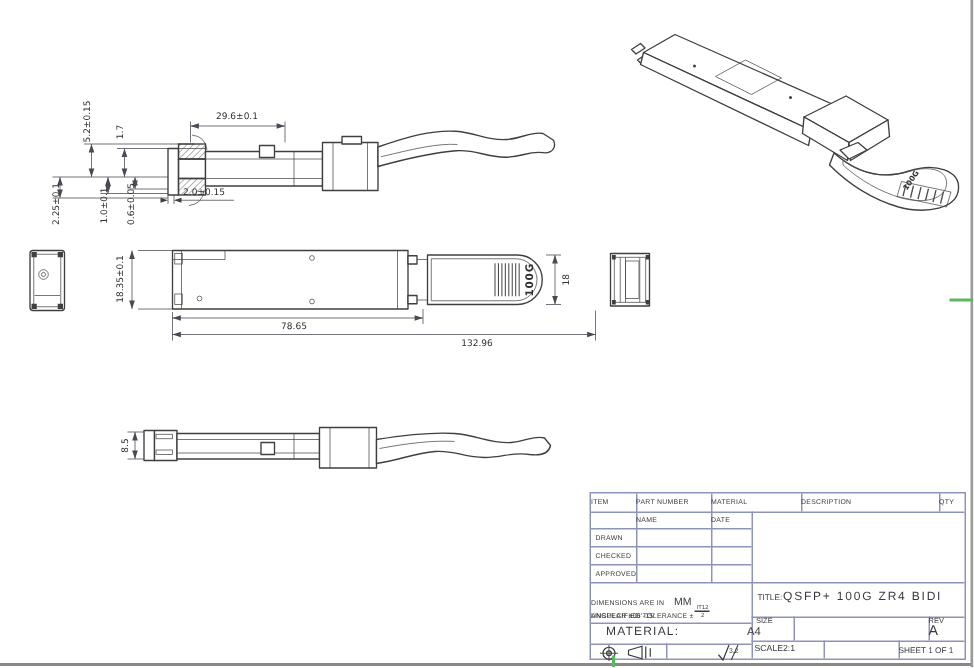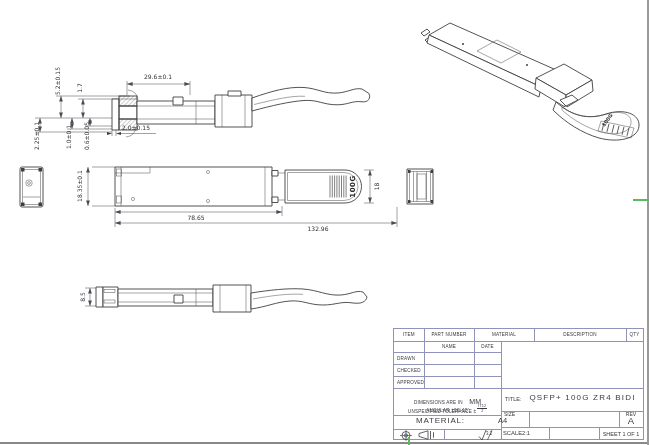--- a/index.html
+++ b/index.html
@@ -4,21 +4,21 @@
 <style>
   html,body{margin:0;padding:0;background:#fff}
   #app{position:relative;width:649px;height:445px;background:#fff;overflow:hidden;
        font-family:"Liberation Sans",sans-serif;color:#3a3a42}
   
   .tb{position:absolute;left:393px;top:328px;width:251px;height:112px;
       border:1px solid #8f93ba;box-sizing:border-box}
   .vl,.hl{position:absolute;background:#8f93ba}
   .vl{width:1px}.hl{height:1px}
   .t{position:absolute;white-space:nowrap;line-height:1.1;color:#3a3a42}
-  .c{text-align:center}
+  .c{text-align:left}
   .f4{font-size:4.6px;letter-spacing:.2px}
   .f5{font-size:5.5px}
   .frac{display:inline-flex;flex-direction:column;align-items:center;font-size:3.9px;
         line-height:1.05;vertical-align:middle;margin-left:1px}
   .frac i{font-style:normal;border-bottom:.6px solid #3a3a42;padding:0 1px}
   .chrome-h{position:absolute;left:0;top:442px;width:649px;height:2px;background:#888}
   .chrome-v{position:absolute;left:647px;top:0;width:2px;height:445px;background:#9a9a9a}
   .tick-r{position:absolute;left:633px;top:199px;width:16px;height:2px;background:#5cb85c}
   .tick-b{position:absolute;left:408px;top:437px;width:2px;height:8px;background:#5cb85c}
   
@@ -230,21 +230,21 @@
       <span style="font-size:7px;margin-left:2px">MM</span>
     </div>
     <div class="t c" style="left:0;top:70px;width:107px">
       <span class="f4">UNSPECIFIED TOLERANCE ±</span><span class="frac">
           <i>IT12</i>
           <span>2</span>
         </span>
     </div>
     <div class="t c f4" style="left:0;top:79px;width:107px">ANGULAR ±06'-15'</div>
 
-    <div class="t" style="left:22px;top:88px;font-size:8px;letter-spacing:.8px">MATERIAL:</div>
+    <div class="t" style="left:10px;top:88px;font-size:8px;letter-spacing:.8px">MATERIAL:</div>
 
     <svg class="t" style="left:5px;top:100.5px" width="14" height="11">
       <circle cx="7" cy="5.5" r="4" fill="none" stroke="#3a3a42" stroke-width=".8"></circle>
       <circle cx="7" cy="5.5" r="1.6" fill="none" stroke="#3a3a42" stroke-width=".8"></circle>
       <line x1="7" y1="0" x2="7" y2="11" stroke="#3a3a42" stroke-width=".6"></line>
       <line x1="1" y1="5.5" x2="13" y2="5.5" stroke="#3a3a42" stroke-width=".6"></line>
     </svg>
     <svg class="t" style="left:24px;top:101px" width="20" height="10">
       <polygon points="1,3.5 10,0.8 10,9.2 1,6.5" fill="none" stroke="#3a3a42" stroke-width=".8"></polygon>
       <line x1="12.5" y1="1" x2="12.5" y2="9" stroke="#3a3a42" stroke-width=".8"></line>

